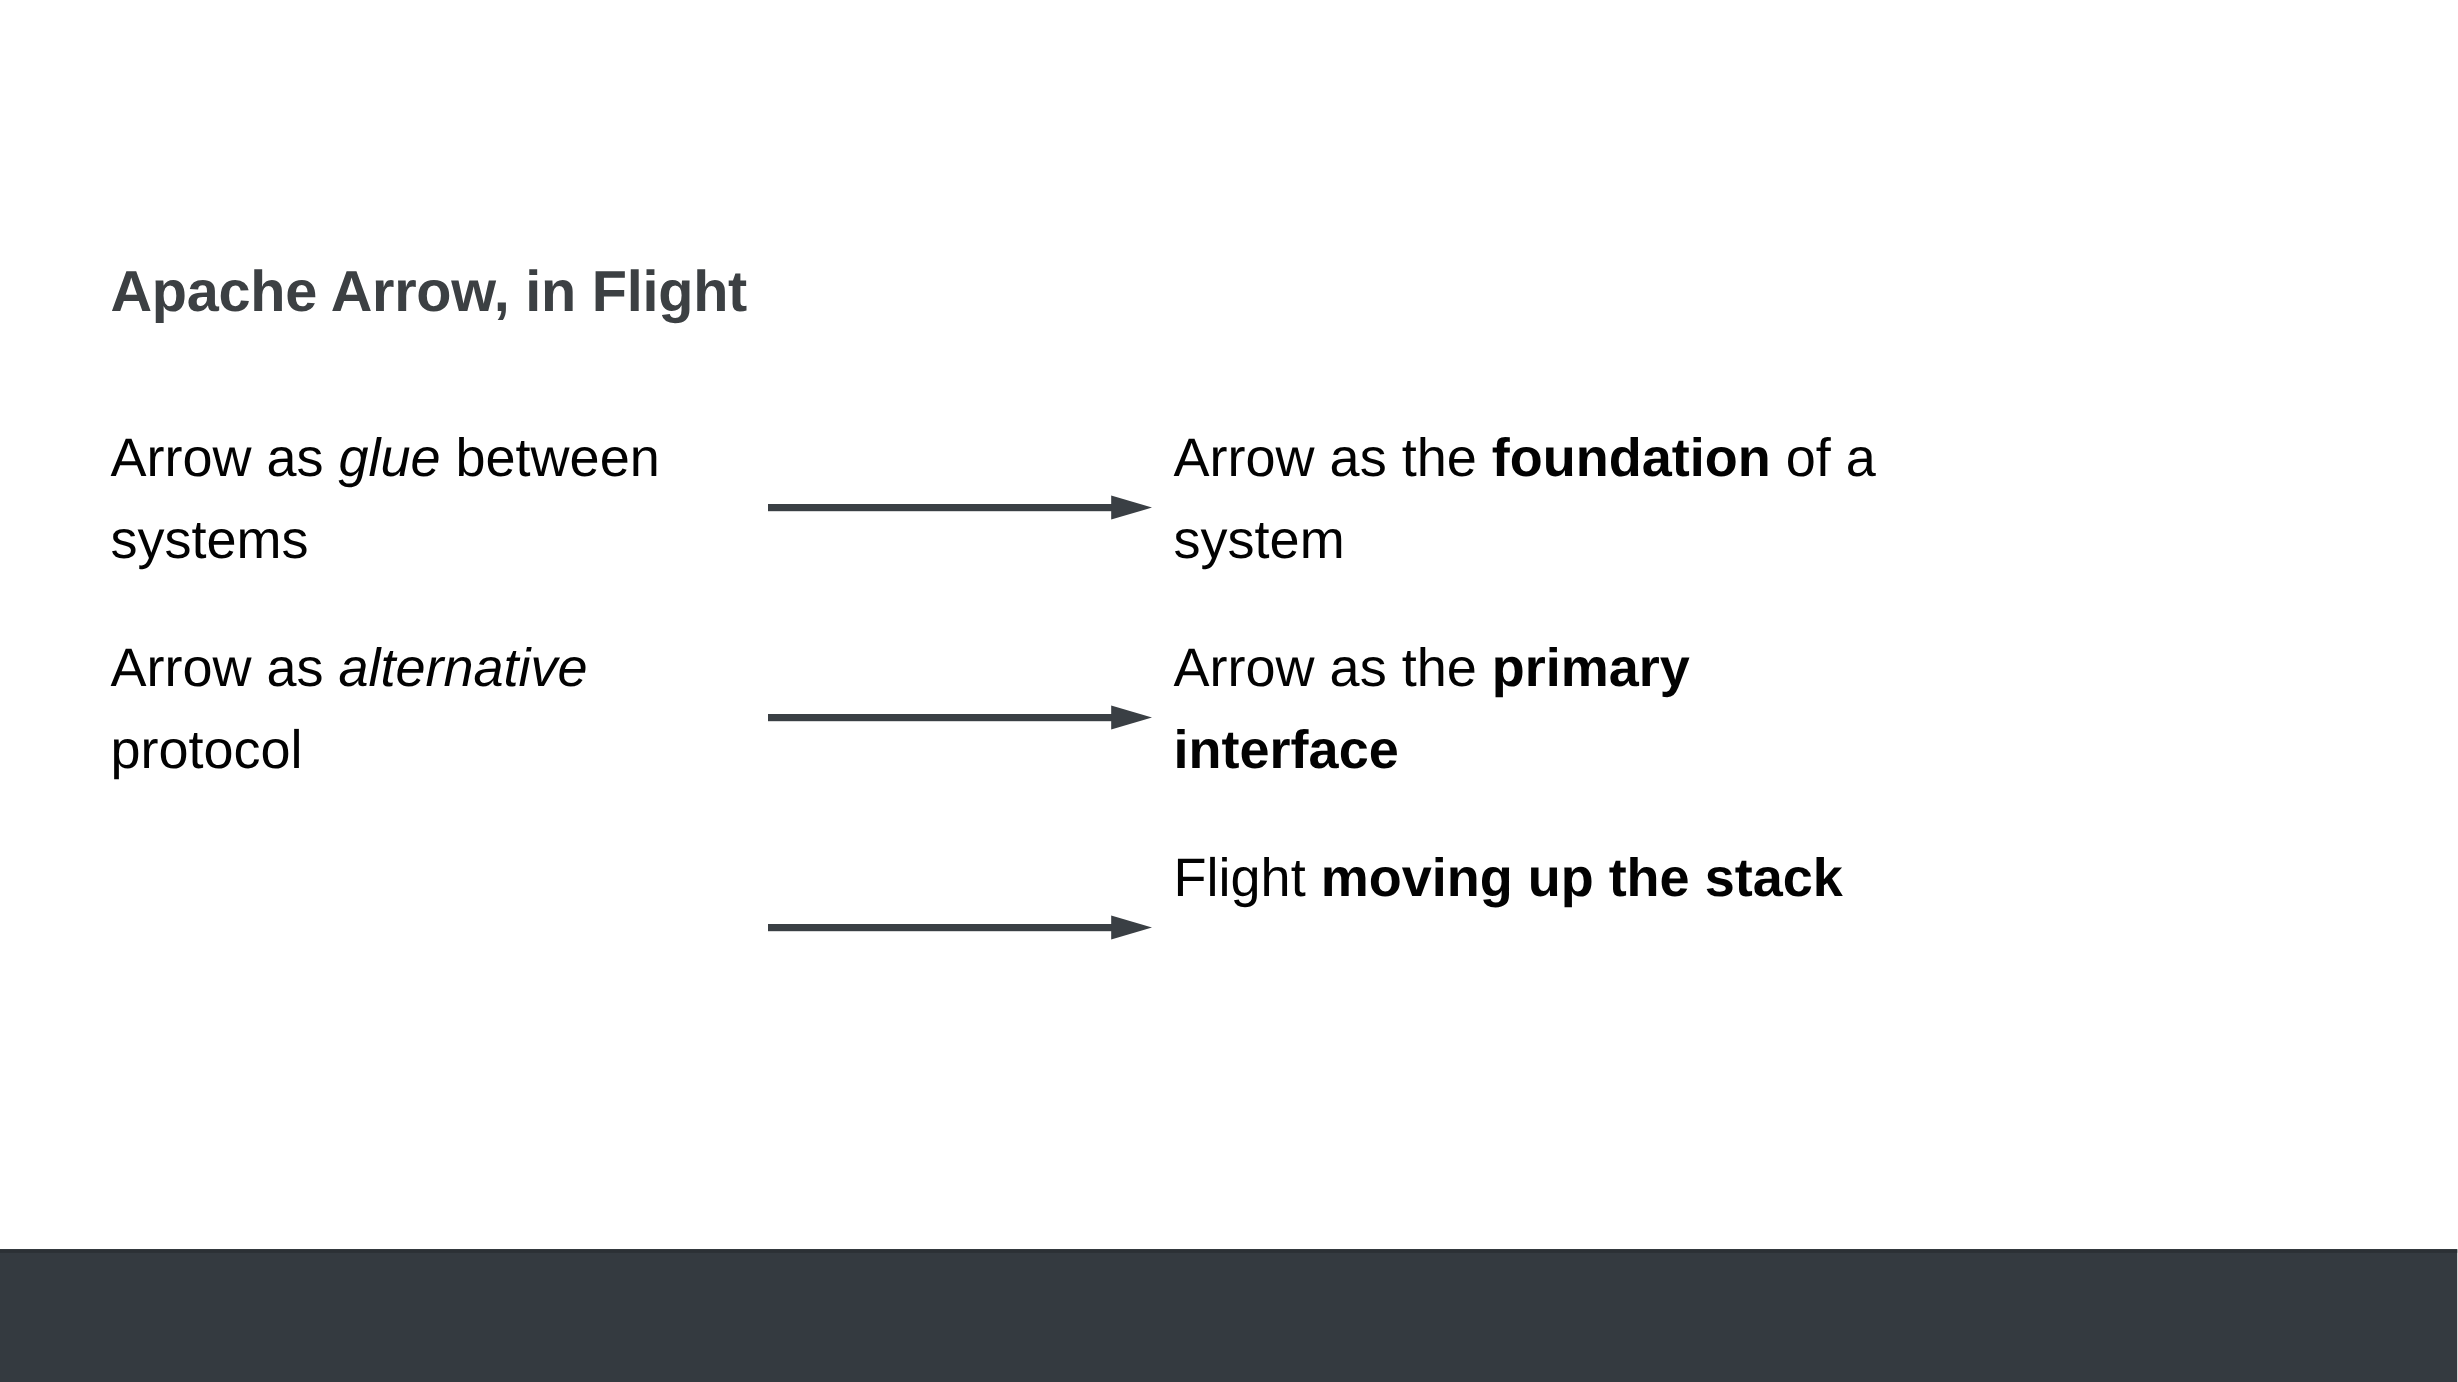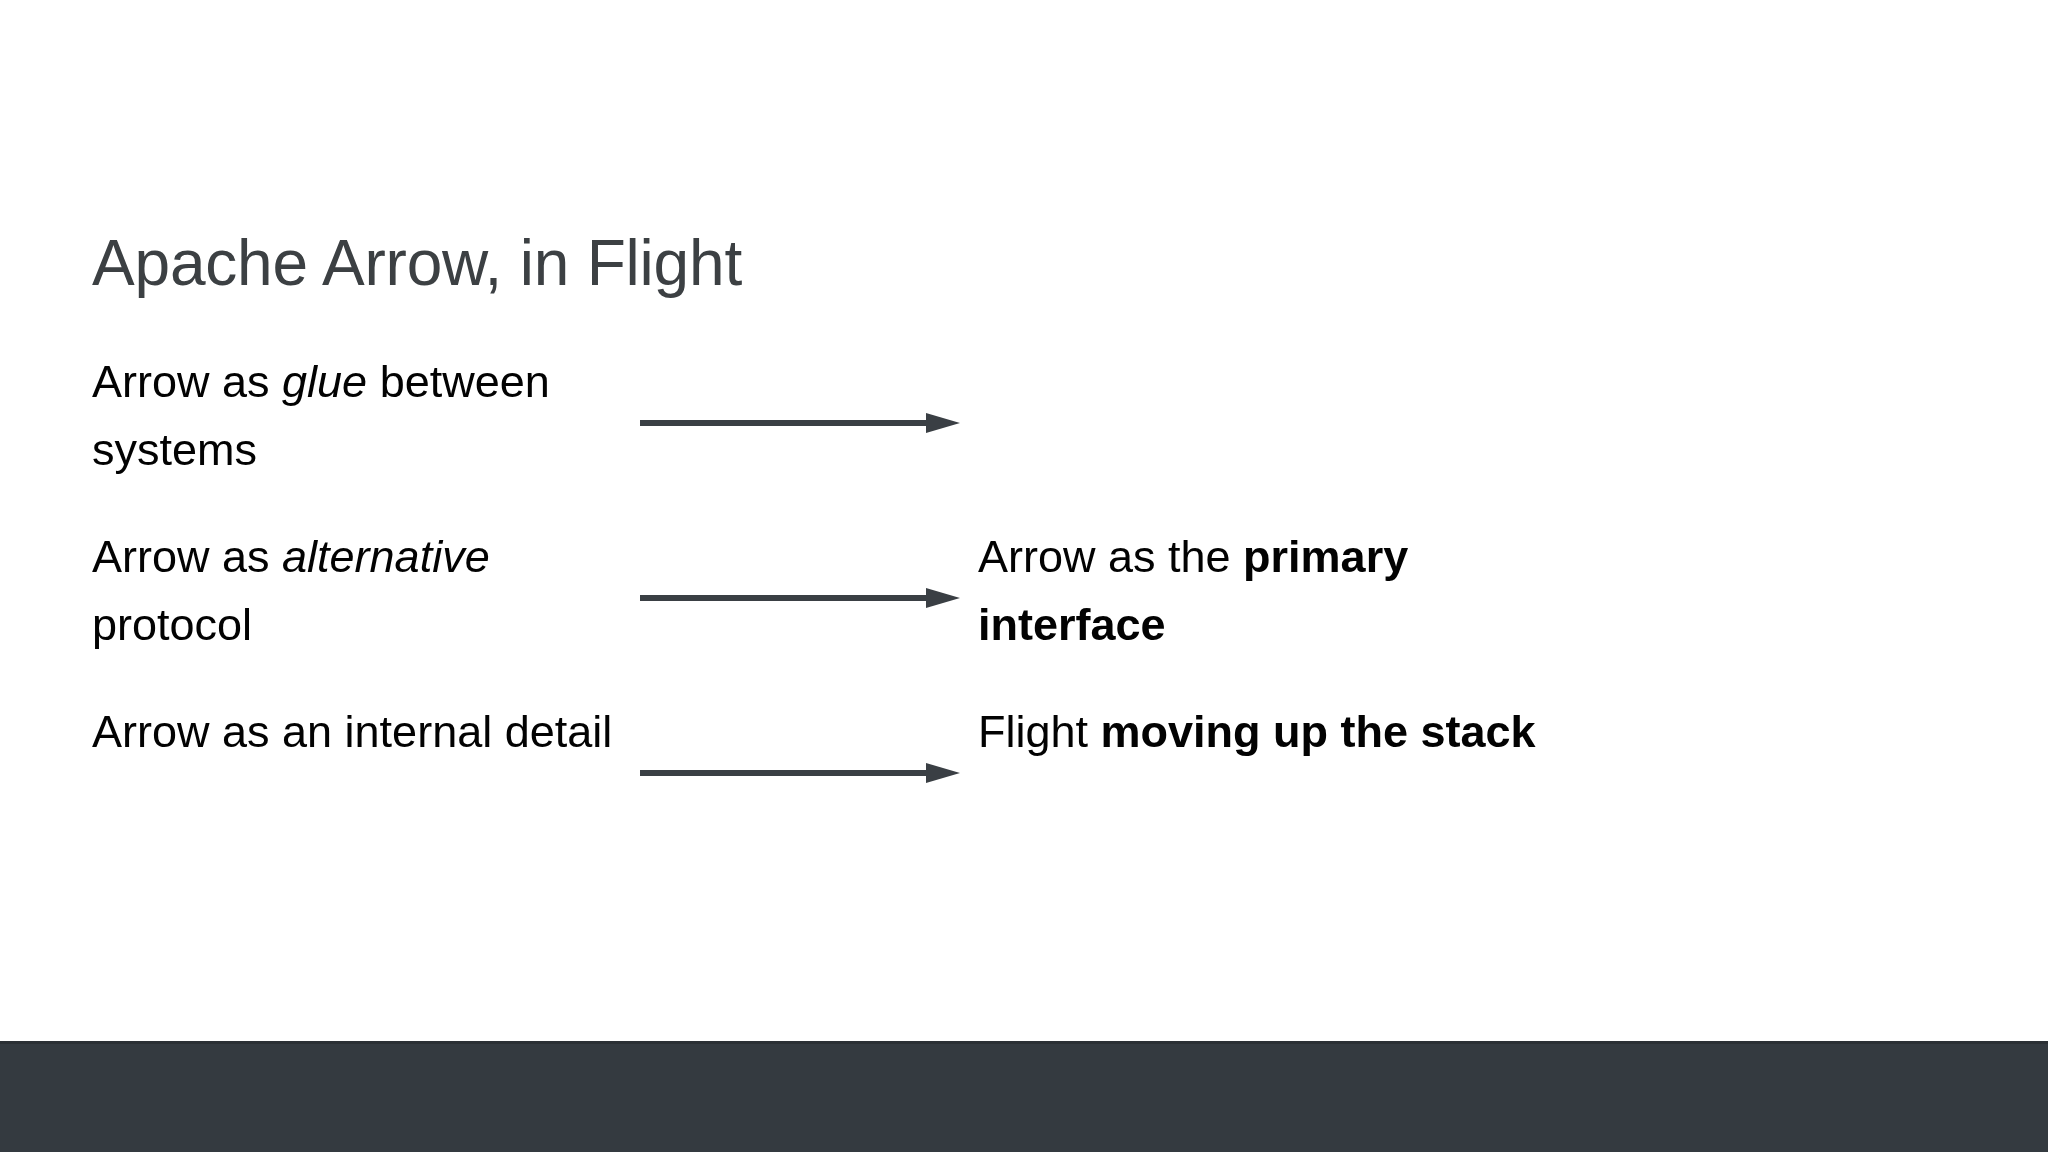--- a/index.html
+++ b/index.html
@@ -20,23 +20,23 @@
     background: #ffffff;
     overflow: hidden;
   }
 
   
   .slide-title {
     position: absolute;
     left: 92px;
     top: 186px;
     width: 1700px;
-    font-size: 64px;
+    font-size: 48px;
     line-height: 1.08;
-    font-weight: 400;
+    font-weight: 700;
     letter-spacing: -0.2px;
     color: #3c4043;
     white-space: nowrap;
   }
 
   
   .rows {
     position: absolute;
     left: 0;
     top: 348px;
@@ -114,41 +114,41 @@
     <div class="row">
       <div class="col-text col-left">
         <span>Arrow as </span><em>glue</em><span> between systems</span>
       </div>
       <div class="arrow">
         <svg viewBox="0 0 320 26" xmlns="http://www.w3.org/2000/svg" aria-hidden="true">
           <rect x="0" y="10" width="288" height="6" fill="#3a3f44"></rect>
           <polygon points="286,3 320,13 286,23" fill="#3a3f44"></polygon>
         </svg>
       </div>
+      <div class="col-text col-right">
+        <span>Arrow as the </span><strong>foundation</strong><span> of a system</span>
+      </div>
     </div>
 
     <div class="row">
       <div class="col-text col-left">
         <span>Arrow as </span><em>alternative</em><span> protocol</span>
       </div>
       <div class="arrow">
         <svg viewBox="0 0 320 26" xmlns="http://www.w3.org/2000/svg" aria-hidden="true">
           <rect x="0" y="10" width="288" height="6" fill="#3a3f44"></rect>
           <polygon points="286,3 320,13 286,23" fill="#3a3f44"></polygon>
         </svg>
       </div>
       <div class="col-text col-right">
         <span>Arrow as the </span><strong>primary interface</strong><span></span>
       </div>
     </div>
 
     <div class="row">
-      <div class="col-text col-left">
-        <span>Arrow as an internal detail</span><em></em><span></span>
-      </div>
       <div class="arrow">
         <svg viewBox="0 0 320 26" xmlns="http://www.w3.org/2000/svg" aria-hidden="true">
           <rect x="0" y="10" width="288" height="6" fill="#3a3f44"></rect>
           <polygon points="286,3 320,13 286,23" fill="#3a3f44"></polygon>
         </svg>
       </div>
       <div class="col-text col-right">
         <span>Flight </span><strong>moving up the stack</strong><span></span>
       </div>
     </div>

